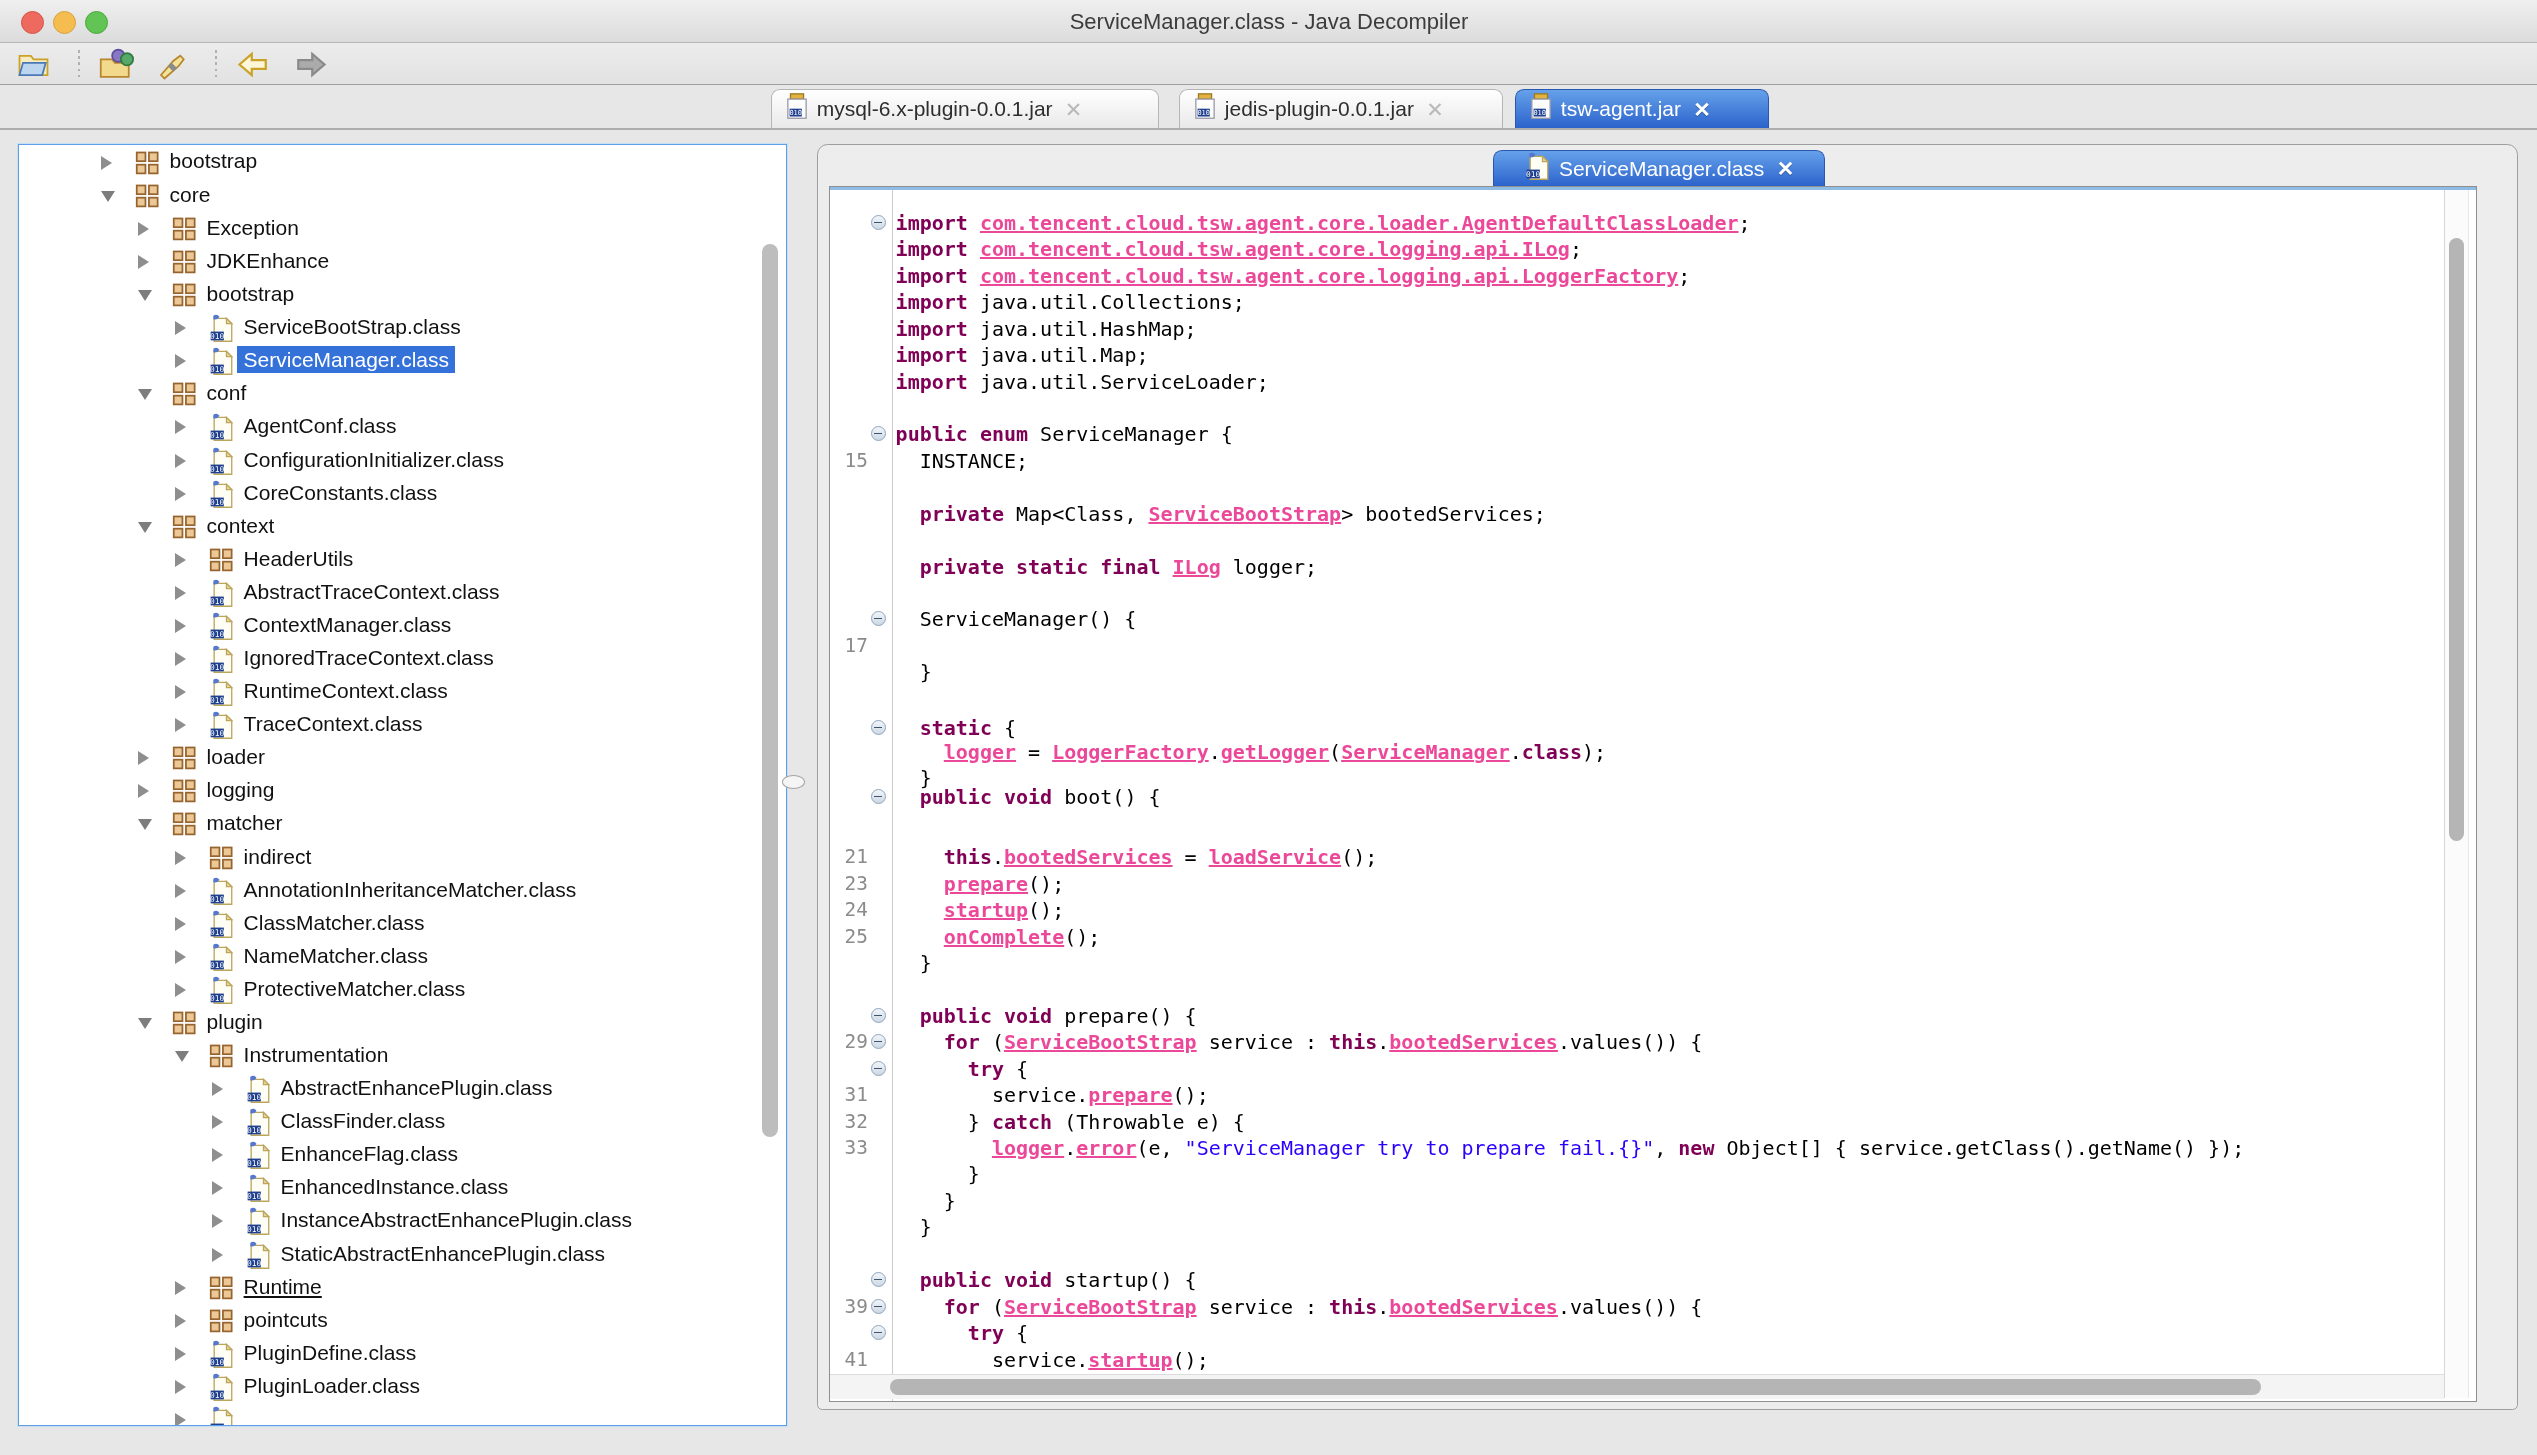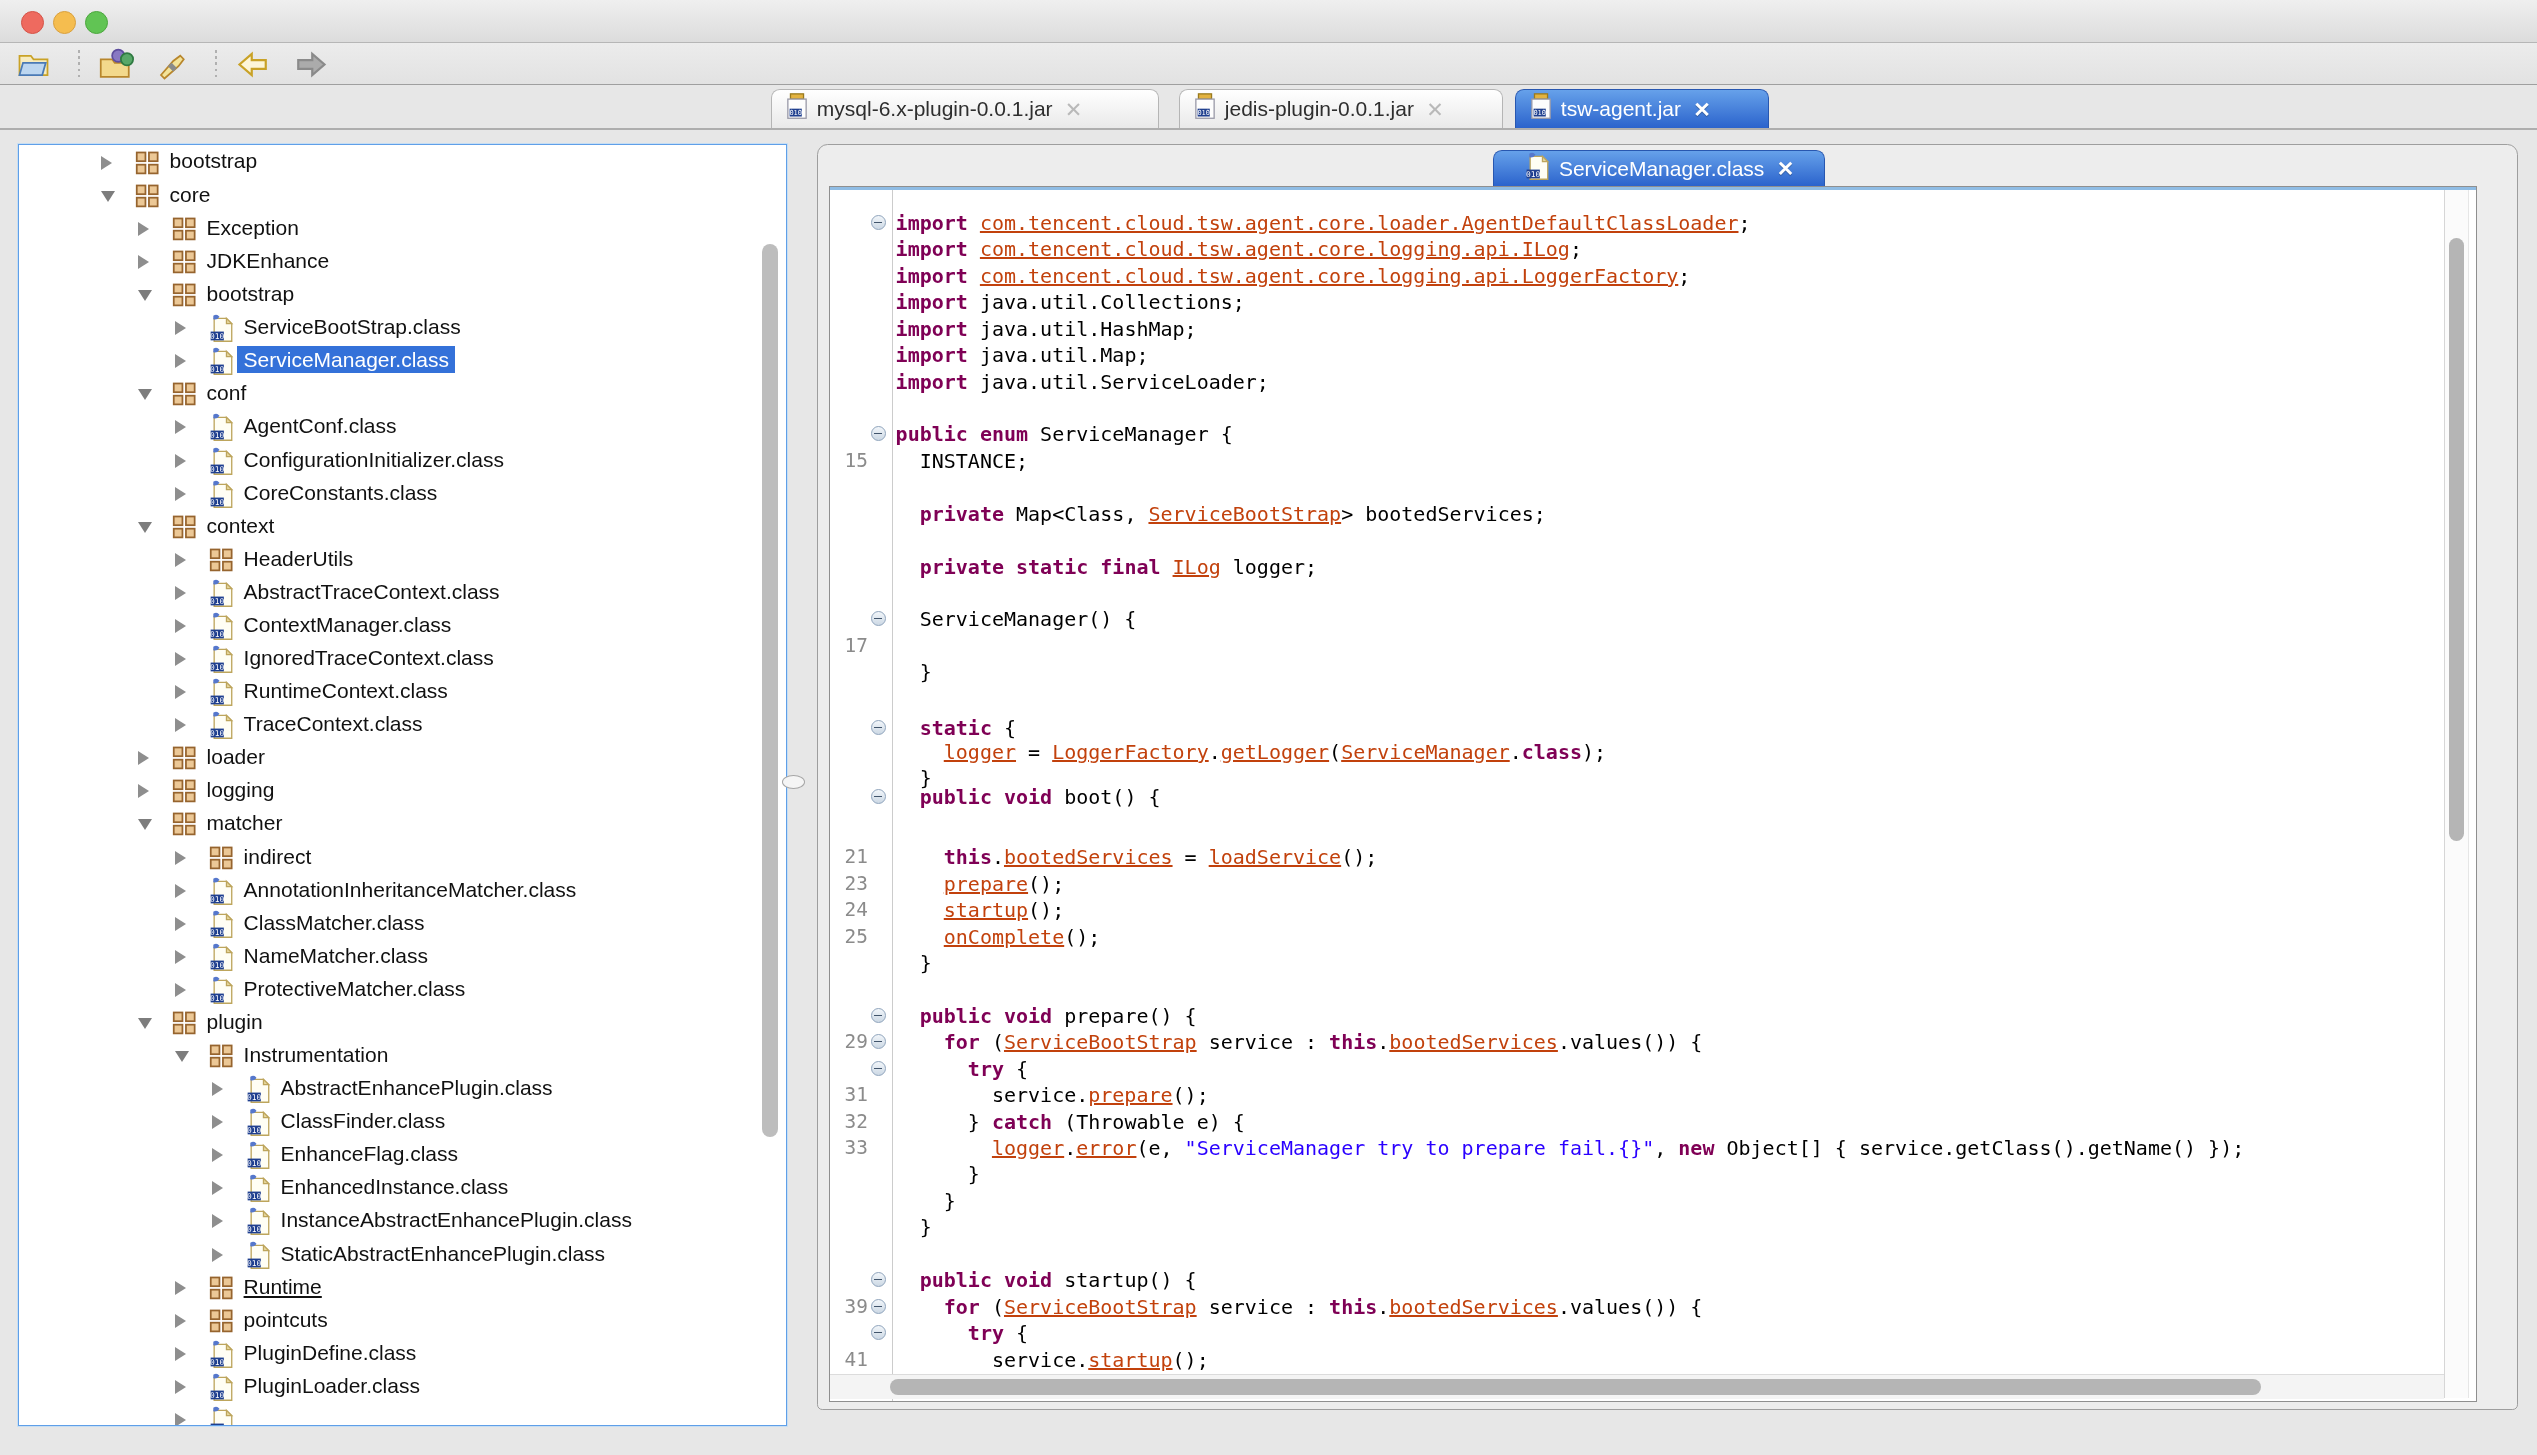--- a/index.html
+++ b/index.html
@@ -54,39 +54,40 @@
     border:0.9px solid #8f8f8f;box-sizing:border-box;overflow:hidden;}
   #code-accent{position:absolute;left:0;top:0;width:100%;height:2.6px;background:#8fbce4;}
   #gutter-line{position:absolute;left:62px;top:2.6px;bottom:0;width:0.9px;background:#cccccc;}
   .cline{position:absolute;left:0;width:100%;height:26.4px;font-family:"DejaVu Sans Mono",monospace;font-size:20px;line-height:26.4px;white-space:pre;}
   .cline .lnum{position:absolute;left:5.3px;width:33px;text-align:right;color:#8b8b8b;font-size:19.4px;}
   .cline .fold{position:absolute;left:41px;top:5.3px;width:15px;height:15px;border-radius:50%;
     background:linear-gradient(#f2f6fa,#ccd8e4);border:0.9px solid #8fa4bc;box-sizing:border-box;}
   .cline .fold::after{content:"";position:absolute;left:2.6px;top:5.3px;width:8px;height:1.8px;background:#41546b;}
   .cline .ctext{position:absolute;left:66px;top:0;}
   .kw{color:#7f0055;font-weight:bold;}
-  .lnk{color:#c2410c;text-decoration:underline;}
+  .lnk{color:#ec4899;text-decoration:underline;font-weight:bold;}
   .str{color:#2a00ff;}
   .pln{color:#000;}
   
   #v-scroll{position:absolute;right:6.2px;top:2.6px;width:23px;bottom:2.6px;background:#fbfbfb;
     border-left:0.9px solid #d6d6d6;border-right:0.9px solid #e6e6e6;}
   #v-thumb{position:absolute;left:3.5px;top:48px;width:15px;height:603px;background:#b5b5b5;border-radius:8px;}
   #h-scroll{position:absolute;left:0.9px;right:32px;bottom:1.8px;height:24px;background:#f4f4f4;border-top:0.9px solid #dcdcdc;}
   #h-thumb{position:absolute;left:60px;top:3.5px;width:1371px;height:16px;background:#b5b5b5;border-radius:8px;}
 </style>
 </head>
 <body>
 
 <div id="window">
 
   <div id="titlebar">
     <div id="tl-red" class="tl"></div>
     <div id="tl-yellow" class="tl"></div>
     <div id="tl-green" class="tl"></div>
+    <div id="win-title">ServiceManager.class - Java Decompiler</div>
   </div>
 
   <div id="toolbar">
     <div class="tbtn" style="left:14px">
       <svg width="39" height="35" viewBox="0 0 44 40">
         <path d="M6 10 h13 l3 4 h16 v18 h-32 z" fill="#f7ecc0" stroke="#c9a227" stroke-width="2"></path>
         <path d="M10 18 h26 l-4 14 h-26 z" fill="#bcd6f0" stroke="#4a7ab5" stroke-width="2"></path>
       </svg>
     </div>
     <div class="tsep" style="left:78px"></div>

